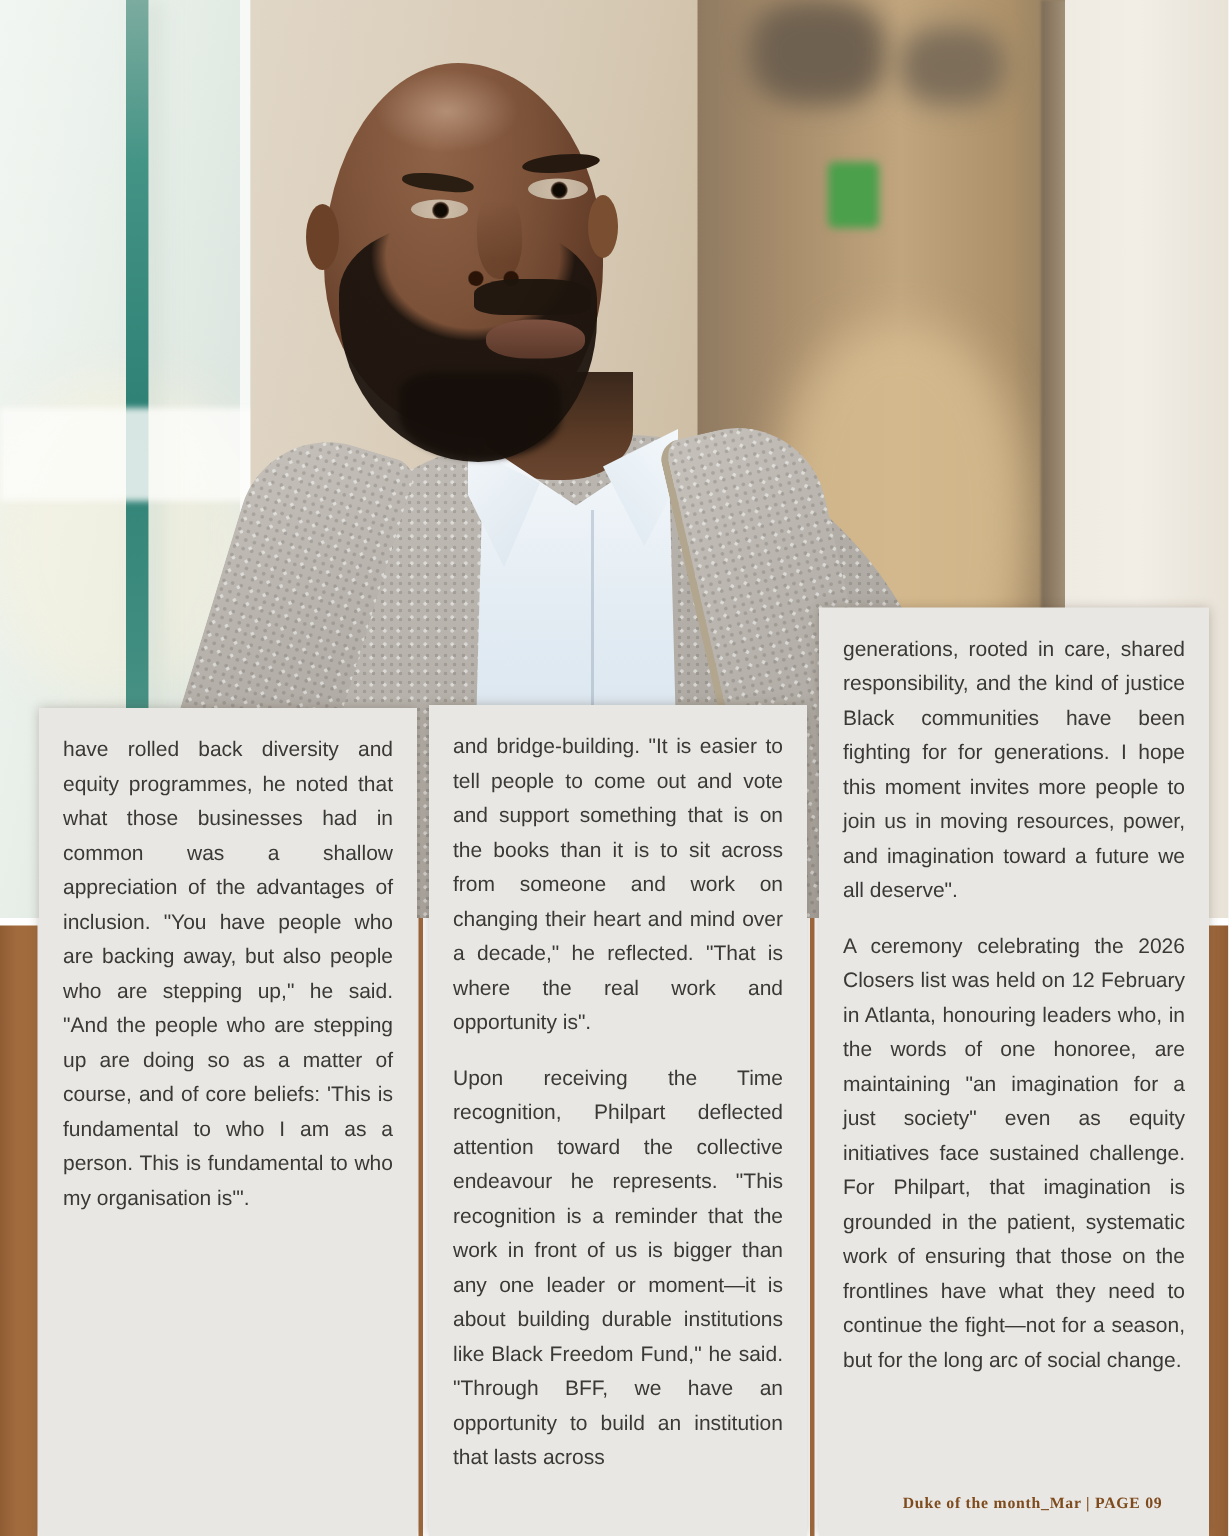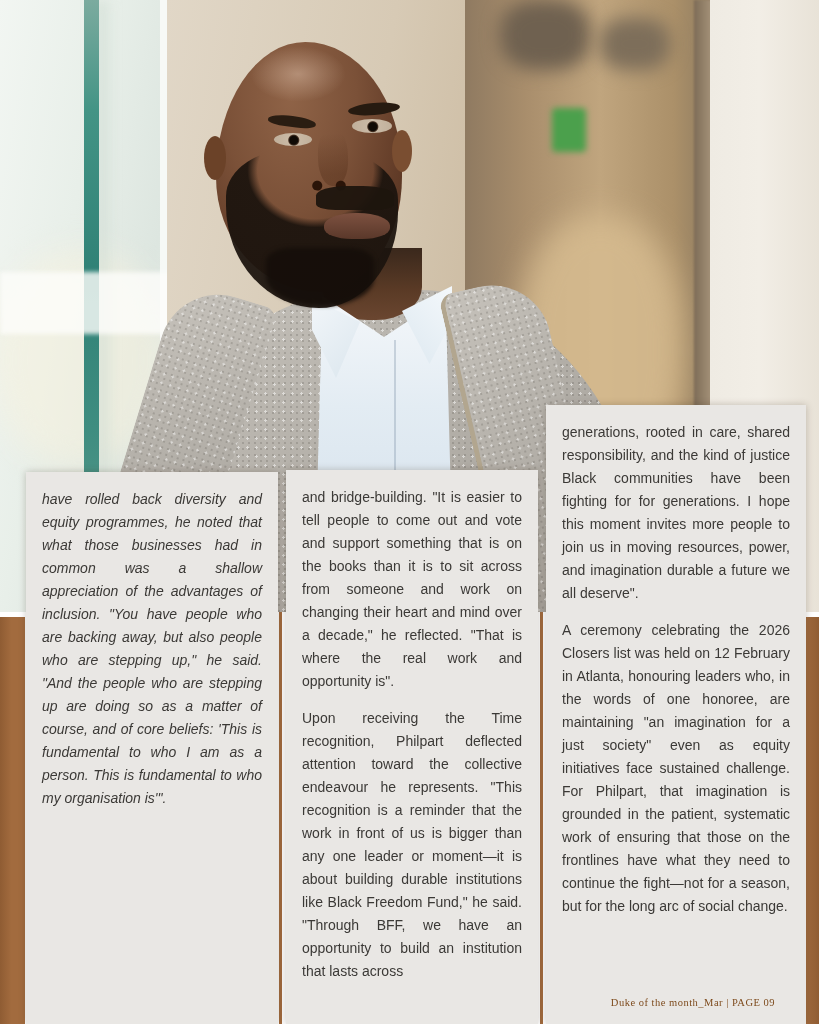--- a/index.html
+++ b/index.html
@@ -79,26 +79,26 @@
   .bar-right{left:806px;width:13px;background:linear-gradient(to right,var(--accent-brown,#a26b3e),#8f5c33);}
   .rule{position:absolute;top:612px;width:3px;height:412px;background:var(--accent-brown,#a26b3e);}
   .rule-1{left:279px;}
   .rule-2{left:540px;}
 
   
   .col{position:absolute;background:var(--box-background,#e9e7e4);box-sizing:border-box;
        padding:16px 16px 0;overflow:hidden;text-align:justify;color:var(--body-text,#3b3936);
        font-size:14px;line-height:23px;box-shadow:0 0 7px rgba(70,55,40,.28);}
   .col p{margin:0 0 14px;}
-  .col1{left:26px;top:472px;width:252px;height:552px;font-style:italic;}
+  .col1{left:26px;top:472px;width:252px;height:552px;}
   .col2{left:286px;top:470px;width:252px;height:554px;}
   .col3{left:546px;top:405px;width:260px;height:619px;}
 
   .footer{position:absolute;right:44px;bottom:16px;font-family:"Liberation Serif",serif;
-          font-weight:normal;font-size:10.5px;letter-spacing:.5px;color:var(--footer-text,#7e4b1d);}
+          font-weight:bold;font-size:10.5px;letter-spacing:.5px;color:var(--footer-text,#7e4b1d);}
 </style>
 </head>
 <body>
 
 <div class="page">
 
   <div class="photo">
     <div class="abs ph-glass"></div>
     <div class="abs ph-glass-glow"></div>
     <div class="abs ph-teal"></div>
@@ -145,19 +145,19 @@
   <section class="col col1">
     <p>have rolled back diversity and equity programmes, he noted that what those businesses had in common was a shallow appreciation of the advantages of inclusion. "You have people who are backing away, but also people who are stepping up," he said. "And the people who are stepping up are doing so as a matter of course, and of core beliefs: 'This is fundamental to who I am as a person. This is fundamental to who my organisation is'".</p>
   </section>
 
   <section class="col col2">
     <p>and bridge-building. "It is easier to tell people to come out and vote and support something that is on the books than it is to sit across from someone and work on changing their heart and mind over a decade," he reflected. "That is where the real work and opportunity is".</p>
     <p>Upon receiving the Time recognition, Philpart deflected attention toward the collective endeavour he represents. "This recognition is a reminder that the work in front of us is bigger than any one leader or moment—it is about building durable institutions like Black Freedom Fund," he said. "Through BFF, we have an opportunity to build an institution that lasts across</p>
   </section>
 
   <section class="col col3">
-    <p>generations, rooted in care, shared responsibility, and the kind of justice Black communities have been fighting for for generations. I hope this moment invites more people to join us in moving resources, power, and imagination durable a future we all deserve".</p>
+    <p>generations, rooted in care, shared responsibility, and the kind of justice Black communities have been fighting for for generations. I hope this moment invites more people to join us in moving resources, power, and imagination toward a future we all deserve".</p>
     <p>A ceremony celebrating the 2026 Closers list was held on 12 February in Atlanta, honouring leaders who, in the words of one honoree, are maintaining "an imagination for a just society" even as equity initiatives face sustained challenge. For Philpart, that imagination is grounded in the patient, systematic work of ensuring that those on the frontlines have what they need to continue the fight—not for a season, but for the long arc of social change.</p>
   </section>
 
   <div class="footer">Duke of the month_Mar | PAGE 09</div>
 
 </div>
 
 </body></html>

